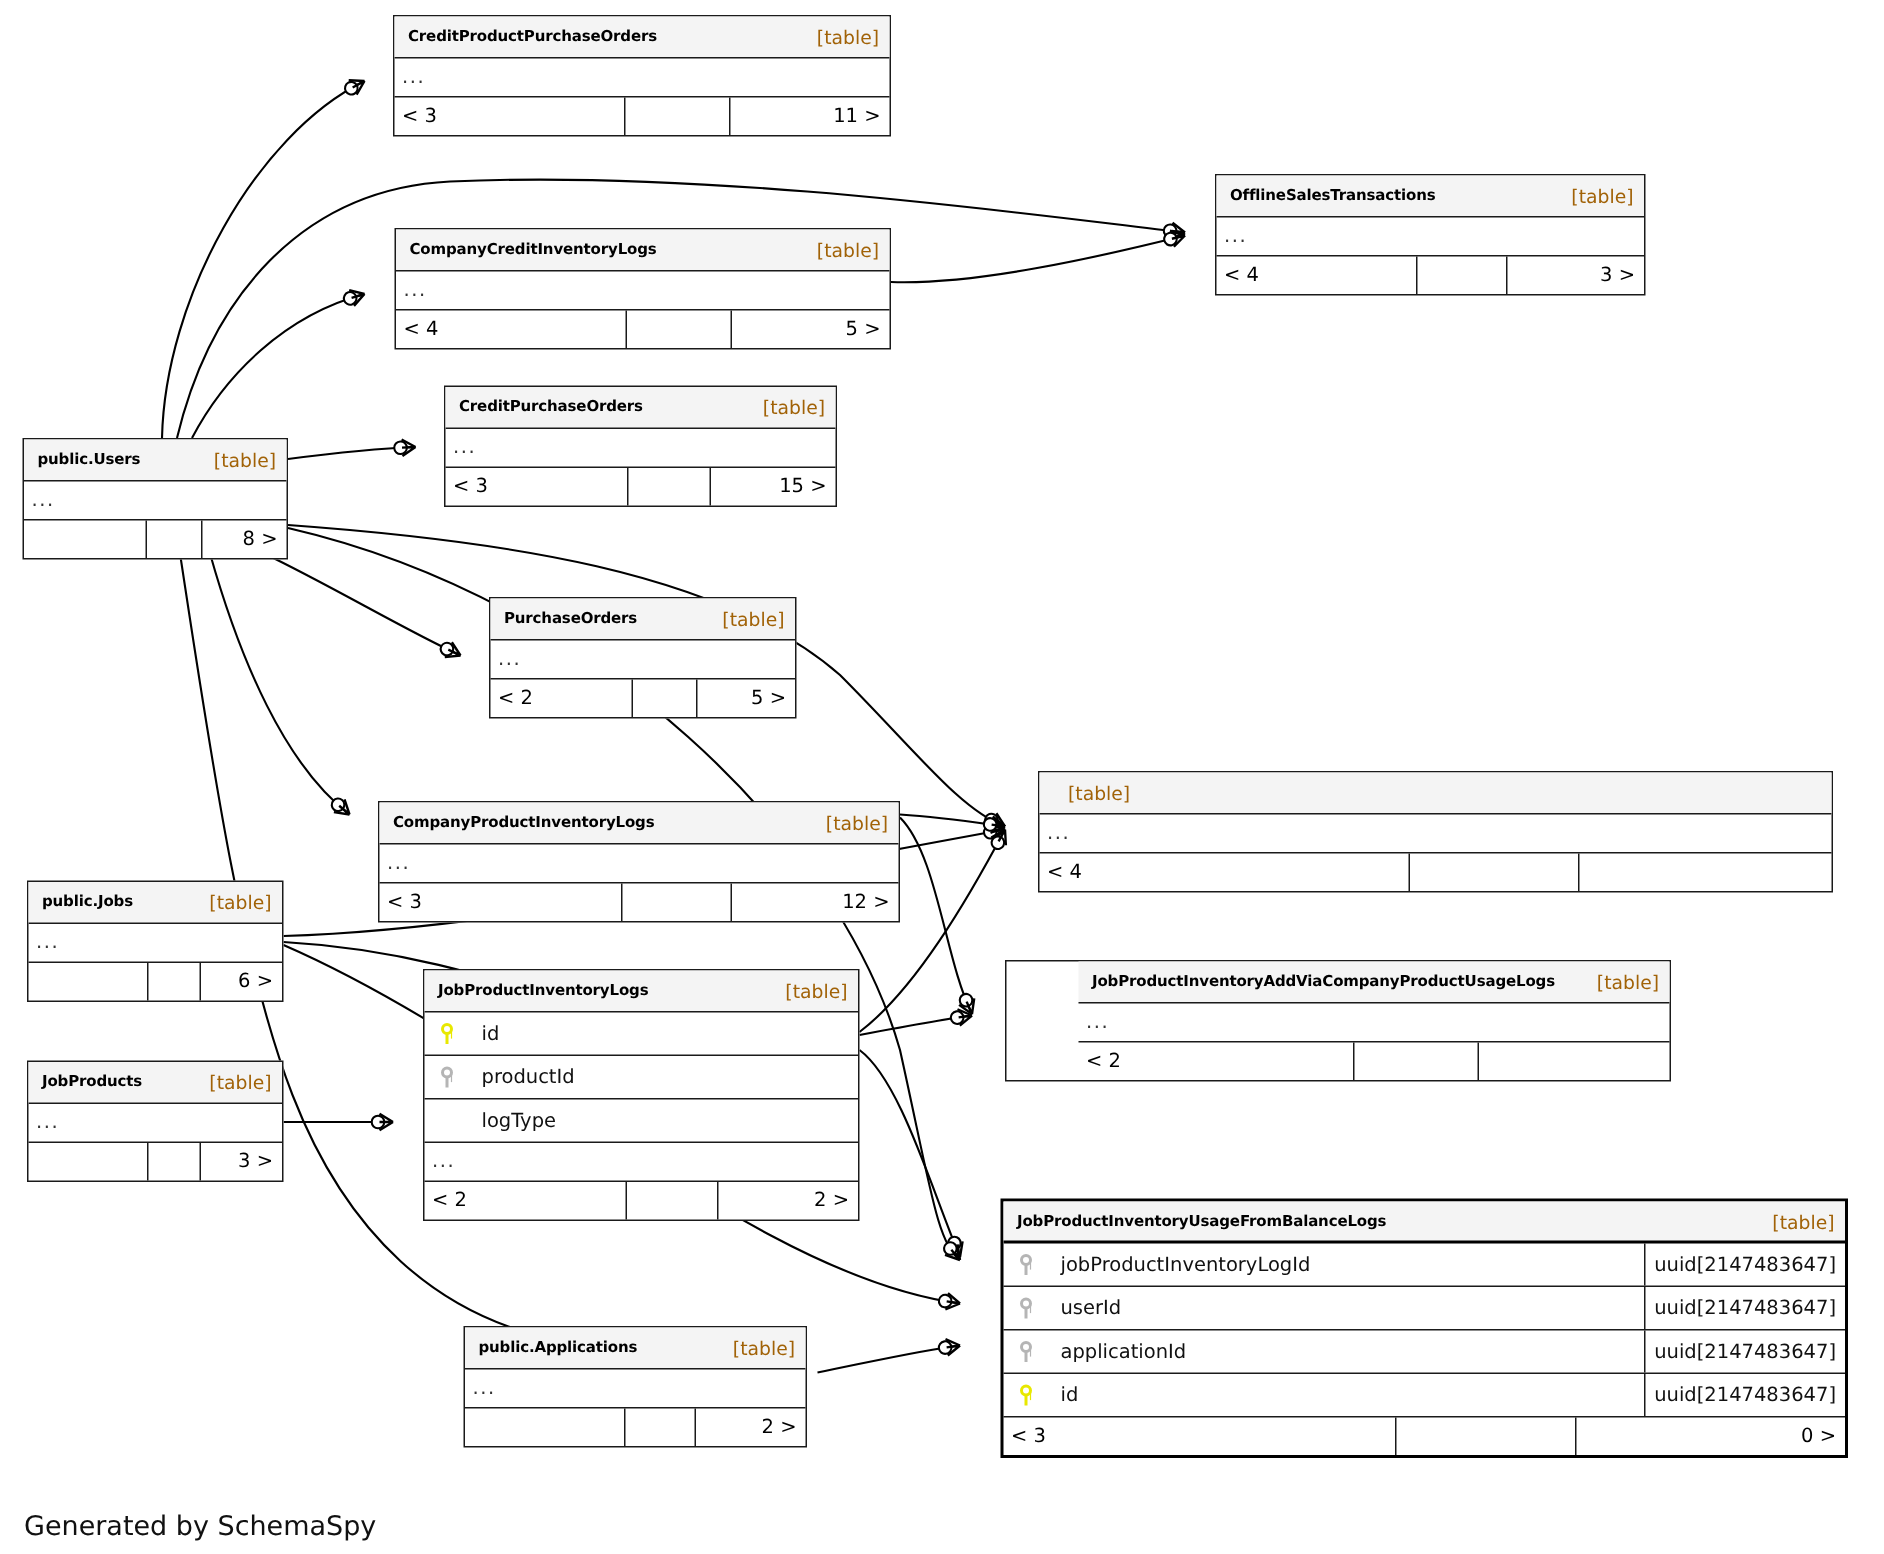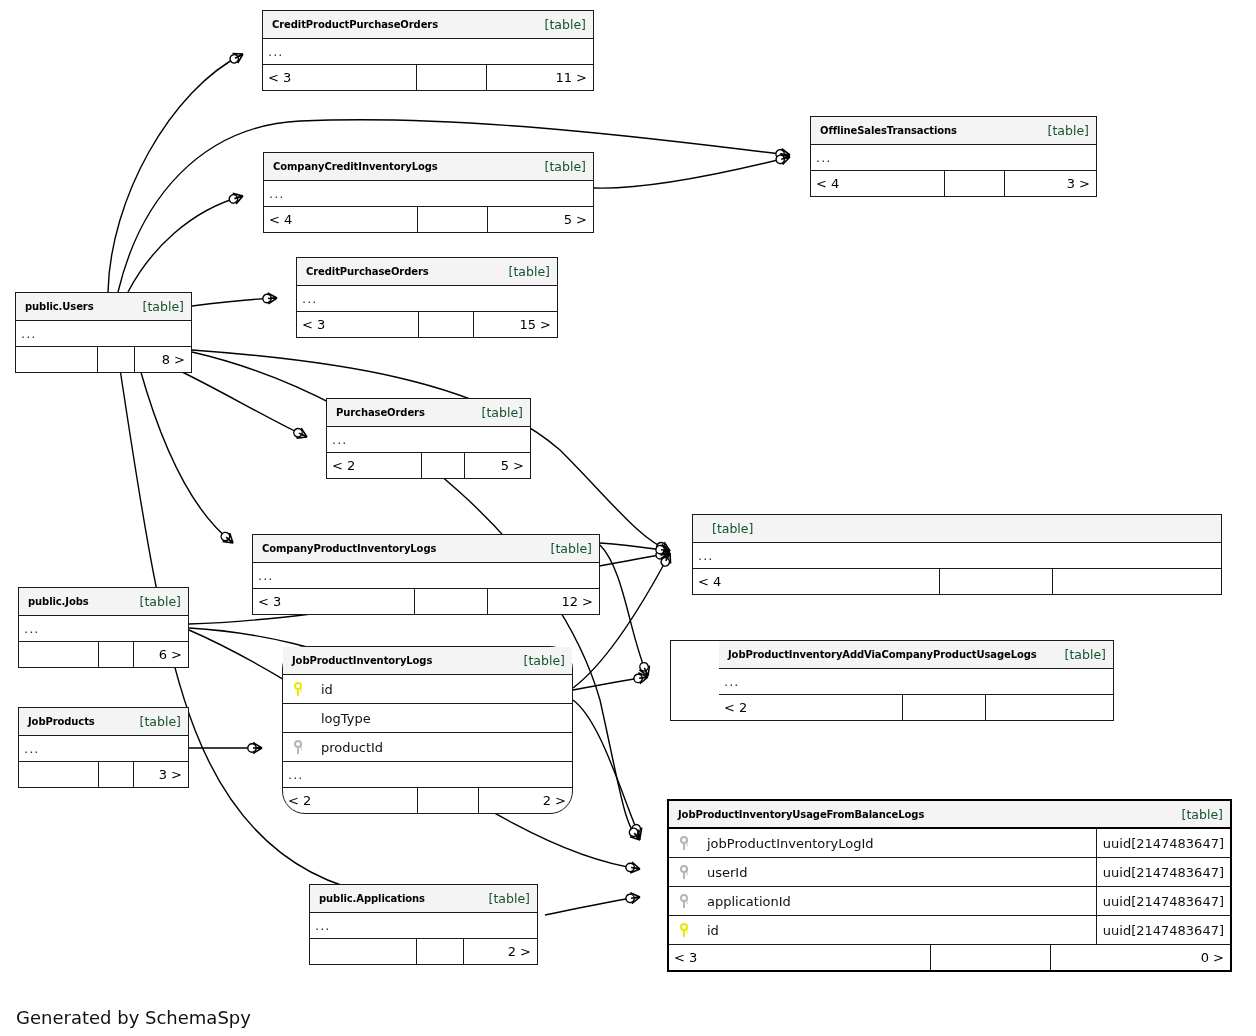--- a/index.html
+++ b/index.html
@@ -52,21 +52,21 @@
     border-bottom: 2px solid #000000;
   }
   .tbl-name {
     font-weight: bold;
     font-size: 10px;
     color: #000000;
     letter-spacing: -0.1px;
   }
   .tbl-tag {
     font-size: 12.5px;
-    color: #14532d;
+    color: #a16207;
     padding-left: 10px;
   }
   .col-row {
     box-sizing: border-box;
     height: 29px;
     display: flex;
     align-items: center;
     border-bottom: 1px solid #1a1a1a;
     font-size: 13px;
     color: #111111;
@@ -379,40 +379,40 @@
           <span class="tbl-name">public.Jobs</span>
           <span class="tbl-tag">[table]</span>
         </div>
         <div class="ellipsis-row">...</div>
         <div class="foot-row">
           <div class="foot-cell foot-left" style="width: 79px;"></div>
           <div class="foot-cell foot-mid" style="width: 36px;"></div>
           <div class="foot-cell foot-right" style="width: 54px;">6 &gt;</div>
         </div>
       </div>
-      <div class="table-node" style="left: 282px; top: 646px; width: 291px; border-radius: 23px;">
+      <div class="table-node" style="left: 282px; top: 646px; width: 291px;">
         <div class="tbl-header">
           <span class="tbl-name">JobProductInventoryLogs</span>
           <span class="tbl-tag">[table]</span>
         </div>
         <div class="col-row">
           <span class="col-key">
             <span class="key-glyph key-pk"></span>
           </span>
           <span class="col-name">id</span>
+        </div>
+        <div class="col-row">
+          <span class="col-key">
+            <span class="key-glyph key-fk"></span>
+          </span>
+          <span class="col-name">productId</span>
         </div>
         <div class="col-row">
           <span class="col-key"></span>
           <span class="col-name">logType</span>
-        </div>
-        <div class="col-row">
-          <span class="col-key">
-            <span class="key-glyph key-fk"></span>
-          </span>
-          <span class="col-name">productId</span>
         </div>
         <div class="ellipsis-row">...</div>
         <div class="foot-row">
           <div class="foot-cell foot-left" style="width: 134px;">&lt; 2</div>
           <div class="foot-cell foot-mid" style="width: 62px;"></div>
           <div class="foot-cell foot-right" style="width: 93px;">2 &gt;</div>
         </div>
       </div>
       <div class="table-node" style="left: 670px; top: 640px; width: 444px; padding-left: 48px;">
         <div class="tbl-header">

